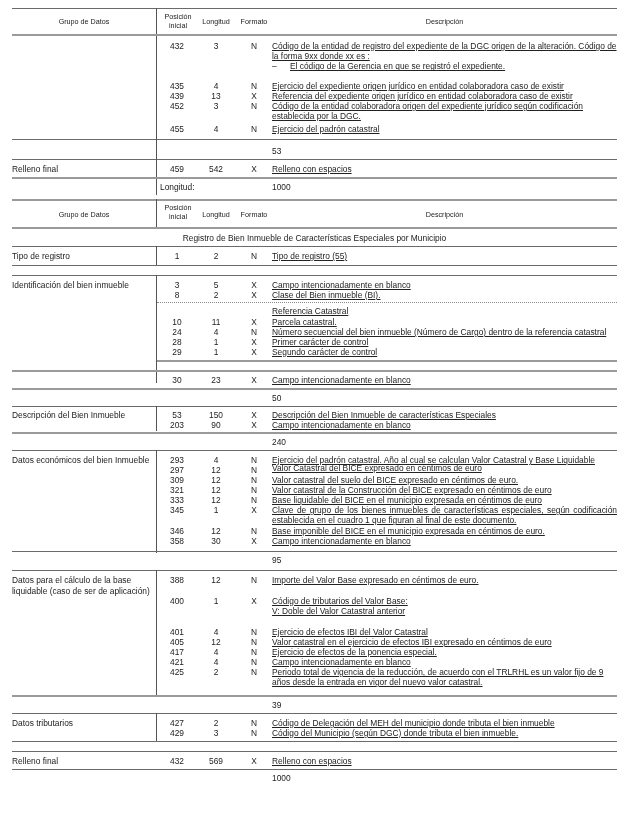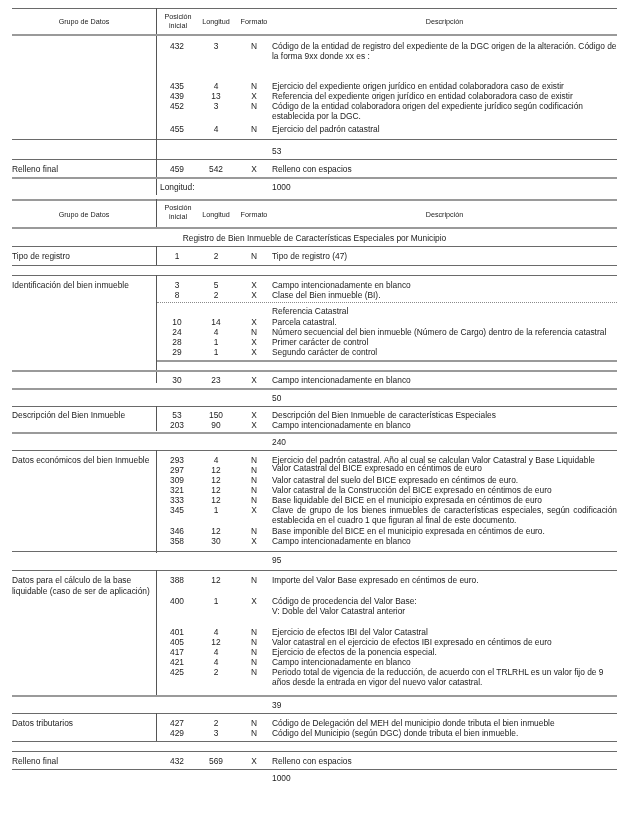--- a/index.html
+++ b/index.html
@@ -8,21 +8,21 @@
     font-family: "Liberation Sans", sans-serif; color: #222; font-size: 8.4px;
   }
   .page { position: absolute; left: 12px; top: 0; width: 605px; }
   .hline { position: absolute; left: 0; height: 0; border-top: 1px solid #6a6a6a; }
   .hline.dbl { border-top: 2px solid #9a9a9a; }
   .hline.dot { border-top: 1px dotted #8a8a8a; }
   .vline { position: absolute; width: 0; border-left: 1px solid #555; }
   .t { position: absolute; white-space: nowrap; line-height: 10px; }
   .c { text-align: center; }
   .hdr { font-size: 7.2px; line-height: 8.5px; text-align: center; position: absolute; }
-  .desc { position: absolute; left: 260px; width: 345px; line-height: 10.2px; white-space: normal; }
+  .desc { position: absolute; left: 260px; width: 345px; line-height: 10.2px; white-space: normal; text-decoration: underline; }
   .num-pos { position: absolute; left: 145px; width: 40px; text-align: center; line-height: 10px; }
   .num-len { position: absolute; left: 185px; width: 38px; text-align: center; line-height: 10px; }
   .num-fmt { position: absolute; left: 224px; width: 36px; text-align: center; line-height: 10px; }
   .grp { position: absolute; left: 0; width: 140px; line-height: 10.5px; }
   .bullet { display: block; padding-left: 18px; position: relative; }
   .bullet::before { content: "–"; position: absolute; left: 0; }
 </style>
 </head>
 <body>
 
@@ -36,20 +36,21 @@
   <div class="hdr" style="left:185px;width:38px;top:18px">Longitud</div>
   <div class="hdr" style="left:224px;width:36px;top:18px">Formato</div>
   <div class="hdr" style="left:260px;width:345px;top:18px">Descripción</div>
   <div class="hline dbl" style="top:34px;width:605px"></div>
 
   <div class="num-pos" style="top:41px">432</div>
   <div class="num-len" style="top:41px">3</div>
   <div class="num-fmt" style="top:41px">N</div>
   <div class="desc" style="top:41px">
     <span>Código de la entidad de registro del expediente de la DGC origen de la alteración.  Código de la forma 9xx donde xx es :</span>
+    <span class="bullet">El código de la Gerencia en que se registró el expediente.</span>
   </div>
 
   <div class="num-pos" style="top:81px">435</div>
   <div class="num-len" style="top:81px">4</div>
   <div class="num-fmt" style="top:81px">N</div>
   <div class="desc" style="top:81px">Ejercicio del expediente origen jurídico en entidad colaboradora caso de existir</div>
 
   <div class="num-pos" style="top:91px">439</div>
   <div class="num-len" style="top:91px">13</div>
   <div class="num-fmt" style="top:91px">X</div>
@@ -91,42 +92,42 @@
   <div class="hdr" style="left:260px;width:345px;top:211px">Descripción</div>
   <div class="hline dbl" style="top:227px;width:605px"></div>
 
   <div class="t c" style="left:0;width:605px;top:233px">Registro de Bien Inmueble de Características Especiales por Municipio</div>
   <div class="hline" style="top:246px;width:605px"></div>
 
   <div class="t" style="left:0;top:251px">Tipo de registro</div>
   <div class="num-pos" style="top:251px">1</div>
   <div class="num-len" style="top:251px">2</div>
   <div class="num-fmt" style="top:251px">N</div>
-  <div class="desc" style="top:251px">Tipo de registro (47)</div>
+  <div class="desc" style="top:251px">Tipo de registro (55)</div>
   <div class="vline" style="left:144px;top:246px;height:19px"></div>
   <div class="hline" style="top:265px;width:605px"></div>
 
   <div class="hline" style="top:275px;width:605px"></div>
   <div class="grp" style="top:280px">Identificación del bien inmueble</div>
   <div class="vline" style="left:144px;top:275px;height:108px"></div>
 
   <div class="num-pos" style="top:280px">3</div>
   <div class="num-len" style="top:280px">5</div>
   <div class="num-fmt" style="top:280px">X</div>
   <div class="desc" style="top:280px">Campo intencionadamente en blanco</div>
   <div class="num-pos" style="top:290px">8</div>
   <div class="num-len" style="top:290px">2</div>
   <div class="num-fmt" style="top:290px">X</div>
   <div class="desc" style="top:290px">Clase del Bien inmueble (BI).</div>
 
   <div class="hline dot" style="left:145px;top:302px;width:460px"></div>
   <div class="desc" style="top:306px">Referencia Catastral</div>
 
   <div class="num-pos" style="top:317px">10</div>
-  <div class="num-len" style="top:317px">14</div>
+  <div class="num-len" style="top:317px">11</div>
   <div class="num-fmt" style="top:317px">X</div>
   <div class="desc" style="top:317px">Parcela catastral.</div>
   <div class="num-pos" style="top:327px">24</div>
   <div class="num-len" style="top:327px">4</div>
   <div class="num-fmt" style="top:327px">N</div>
   <div class="desc" style="top:327px">Número secuencial del bien inmueble (Número de Cargo) dentro de la referencia catastral</div>
   <div class="num-pos" style="top:337px">28</div>
   <div class="num-len" style="top:337px">1</div>
   <div class="num-fmt" style="top:337px">X</div>
   <div class="desc" style="top:337px">Primer carácter de control</div>
@@ -204,21 +205,21 @@
 
   <div class="num-pos" style="top:575px">388</div>
   <div class="num-len" style="top:575px">12</div>
   <div class="num-fmt" style="top:575px">N</div>
   <div class="desc" style="top:575px">Importe del Valor Base expresado en céntimos de euro.</div>
 
   <div class="num-pos" style="top:596px">400</div>
   <div class="num-len" style="top:596px">1</div>
   <div class="num-fmt" style="top:596px">X</div>
   <div class="desc" style="top:596px">
-    <span style="display:block">Código de procedencia del Valor Base:</span>
+    <span style="display:block">Código de tributarios del Valor Base:</span>
     <span style="display:block">V: Doble del Valor Catastral anterior</span>
   </div>
 
   <div class="num-pos" style="top:627px">401</div>
   <div class="num-len" style="top:627px">4</div>
   <div class="num-fmt" style="top:627px">N</div>
   <div class="desc" style="top:627px">Ejercicio de efectos IBI del Valor Catastral</div>
   <div class="num-pos" style="top:637px">405</div>
   <div class="num-len" style="top:637px">12</div>
   <div class="num-fmt" style="top:637px">N</div>

